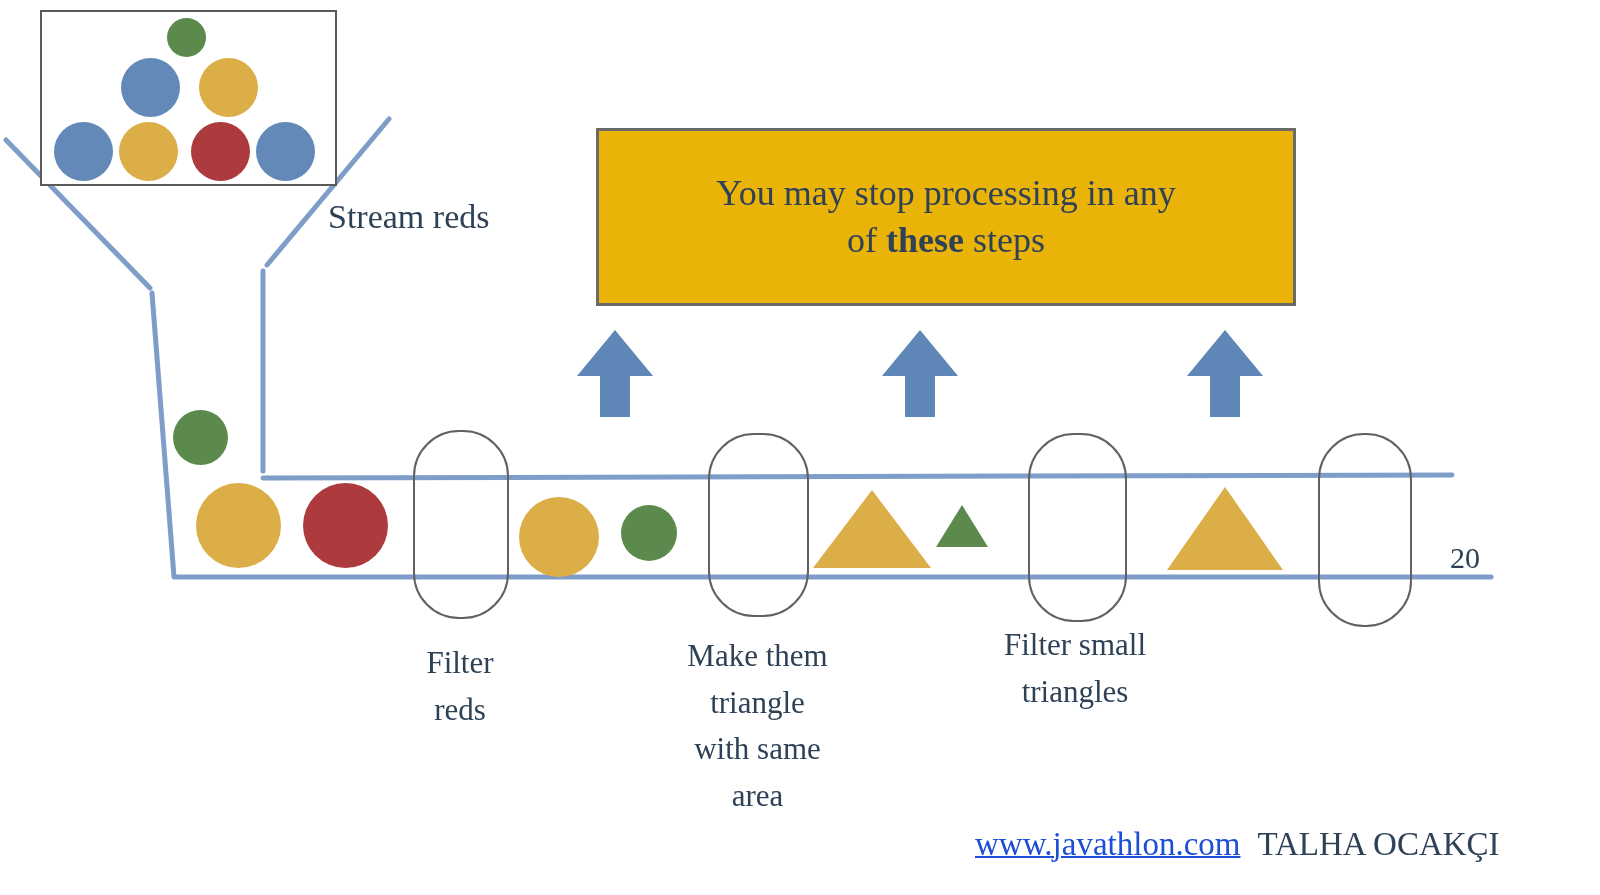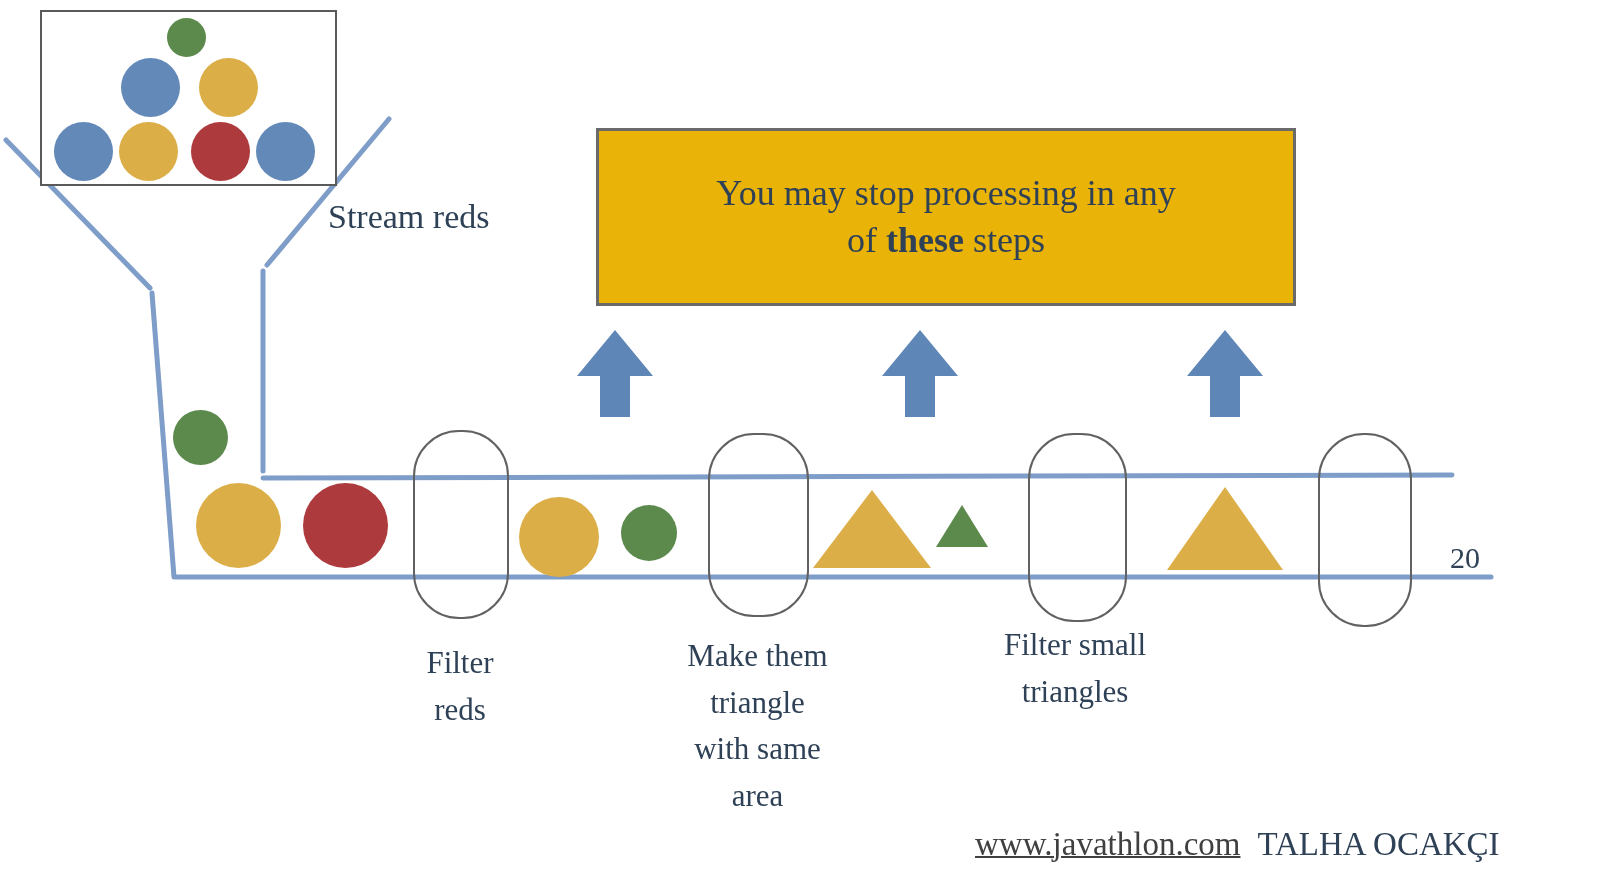--- a/index.html
+++ b/index.html
@@ -42,21 +42,21 @@
   }
   .sl1{left:360px;top:640px;width:200px;}
   .sl2{left:640px;top:633px;width:235px;}
   .sl3{left:950px;top:622px;width:250px;}
   .sl4{left:1218px;top:640px;width:300px;}
   .result{left:1450px;top:505px;font-size:30px;margin-top:36px;}
   .footer{
     position:absolute;left:975px;top:826px;z-index:4;color:#2e4156;font-size:33px;
   }
   .footer .site{
-    color:#404040;text-decoration:underline;text-decoration-thickness:2px;cursor:pointer;
+    color:#1d4ed8;text-decoration:underline;text-decoration-thickness:2px;cursor:pointer;
   }
   .footer .author{margin-left:17px;}
 </style>
 </head>
 <body>
 
 <div class="canvas">
 
   <svg class="bg" width="1600" height="895" viewBox="0 0 1600 895">
     <path d="M 6 140 L 150 288" fill="none" stroke-width="5" stroke-linecap="round" stroke="#7e9dc8"></path>

